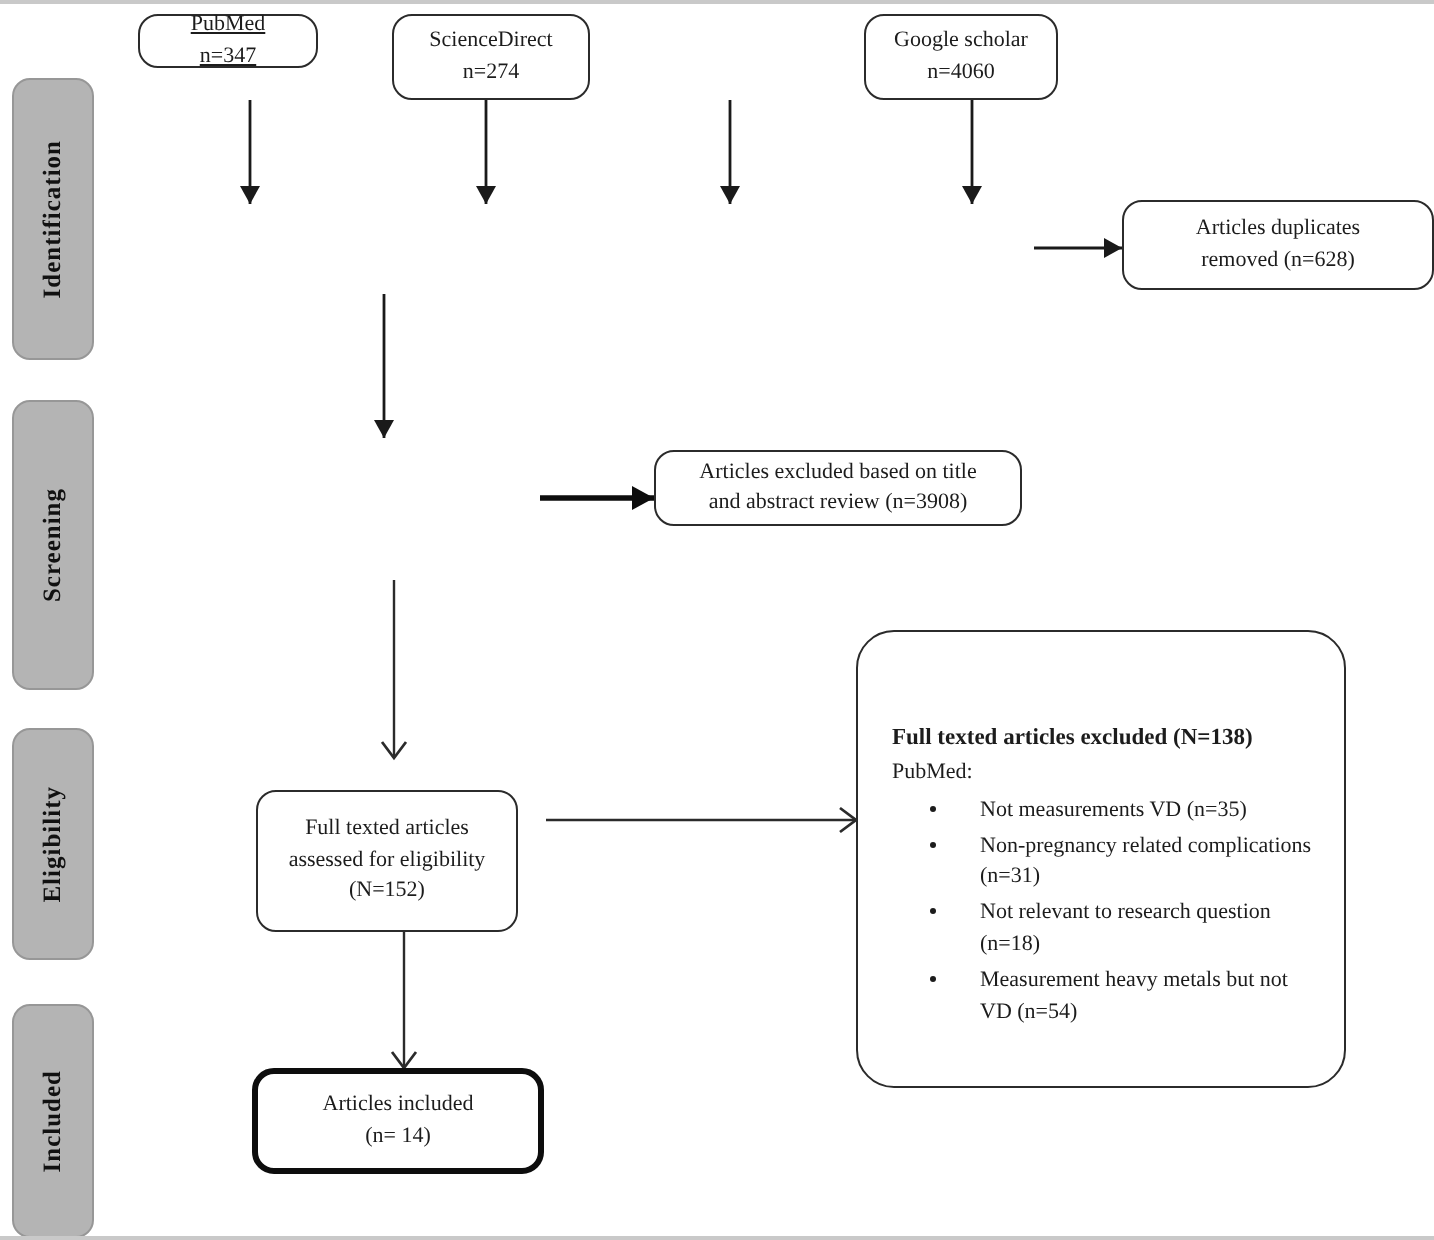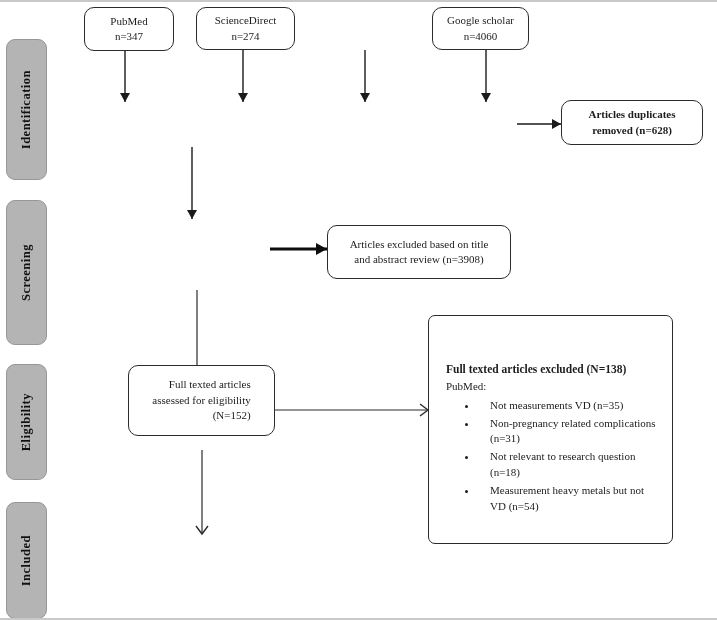--- a/index.html
+++ b/index.html
@@ -43,21 +43,21 @@
     line-height:1.4;
     white-space:pre-line;
     box-sizing:border-box;
     padding:2px 4px;
   }
   .box.thick{border:3.6px solid #0d0d0d;border-radius:11px;}
   .biground{
     position:absolute;
     background:#ffffff;
     border:1.5px solid #2b2b2b;
-    border-radius:7px;
+    border-radius:19px;
     box-sizing:border-box;
     padding:45px 12px 10px 17px;
     font-size:11px;
     line-height:1.45;
   }
   .biground .xtitle{font-weight:bold;font-size:11.5px;}
   .biground .xsub{margin-top:1px;}
   .biground ul{margin:3px 0 0 0;padding-left:32px;list-style-type:disc;}
   .biground li{padding-left:12px;margin-bottom:2px;text-align:left;}
 </style>
@@ -96,42 +96,44 @@
   <div class="stage" style="top:198px;height:145px;">
     <span>Screening</span>
   </div>
   <div class="stage" style="top:362px;height:116px;">
     <span>Eligibility</span>
   </div>
   <div class="stage" style="top:500px;height:117px;">
     <span>Included</span>
   </div>
 
-  <div class="box" style="left:84px;top:5px;width:90px;height:44px;">PubMed
+  <div class="box" style="left:69px;top:5px;width:90px;height:27px;text-decoration:underline;">PubMed
 n=347</div>
   <div class="box" style="left:196px;top:5px;width:99px;height:43px;">ScienceDirect
 n=274</div>
   <div class="box" style="left:432px;top:5px;width:97px;height:43px;">Google scholar
 n=4060</div>
 
-  <div class="box" style="left:561px;top:98px;width:142px;height:45px;font-weight:bold;">Articles duplicates
+  <div class="box" style="left:561px;top:98px;width:156px;height:45px;">Articles duplicates
 removed (n=628)</div>
 
-  <div class="box" style="left:327px;top:223px;width:184px;height:54px;">Articles  excluded based on title
+  <div class="box" style="left:327px;top:223px;width:184px;height:38px;">Articles  excluded based on title
 and abstract review (n=3908)</div>
 
-  <div class="box" style="left:128px;top:363px;width:147px;height:71px;text-align:right;">Full texted articles
+  <div class="box" style="left:128px;top:393px;width:131px;height:71px;">Full texted articles
 assessed for eligibility
 (N=152)</div>
 
   <div class="biground" style="left:428px;top:313px;width:245px;height:229px;">
     <div class="xtitle">Full texted articles excluded (N=138)</div>
     <div class="xsub">PubMed:</div>
     <ul>
       <li>Not measurements VD (n=35)</li>
       <li>Non-pregnancy related complications (n=31)</li>
       <li>Not relevant to research question (n=18)</li>
       <li>Measurement heavy metals but not VD (n=54)</li>
     </ul>
   </div>
 
+  <div class="box thick" style="left:126px;top:532px;width:146px;height:53px;">Articles  included
+(n= 14)</div>
 
 </div>
 
 </body></html>

